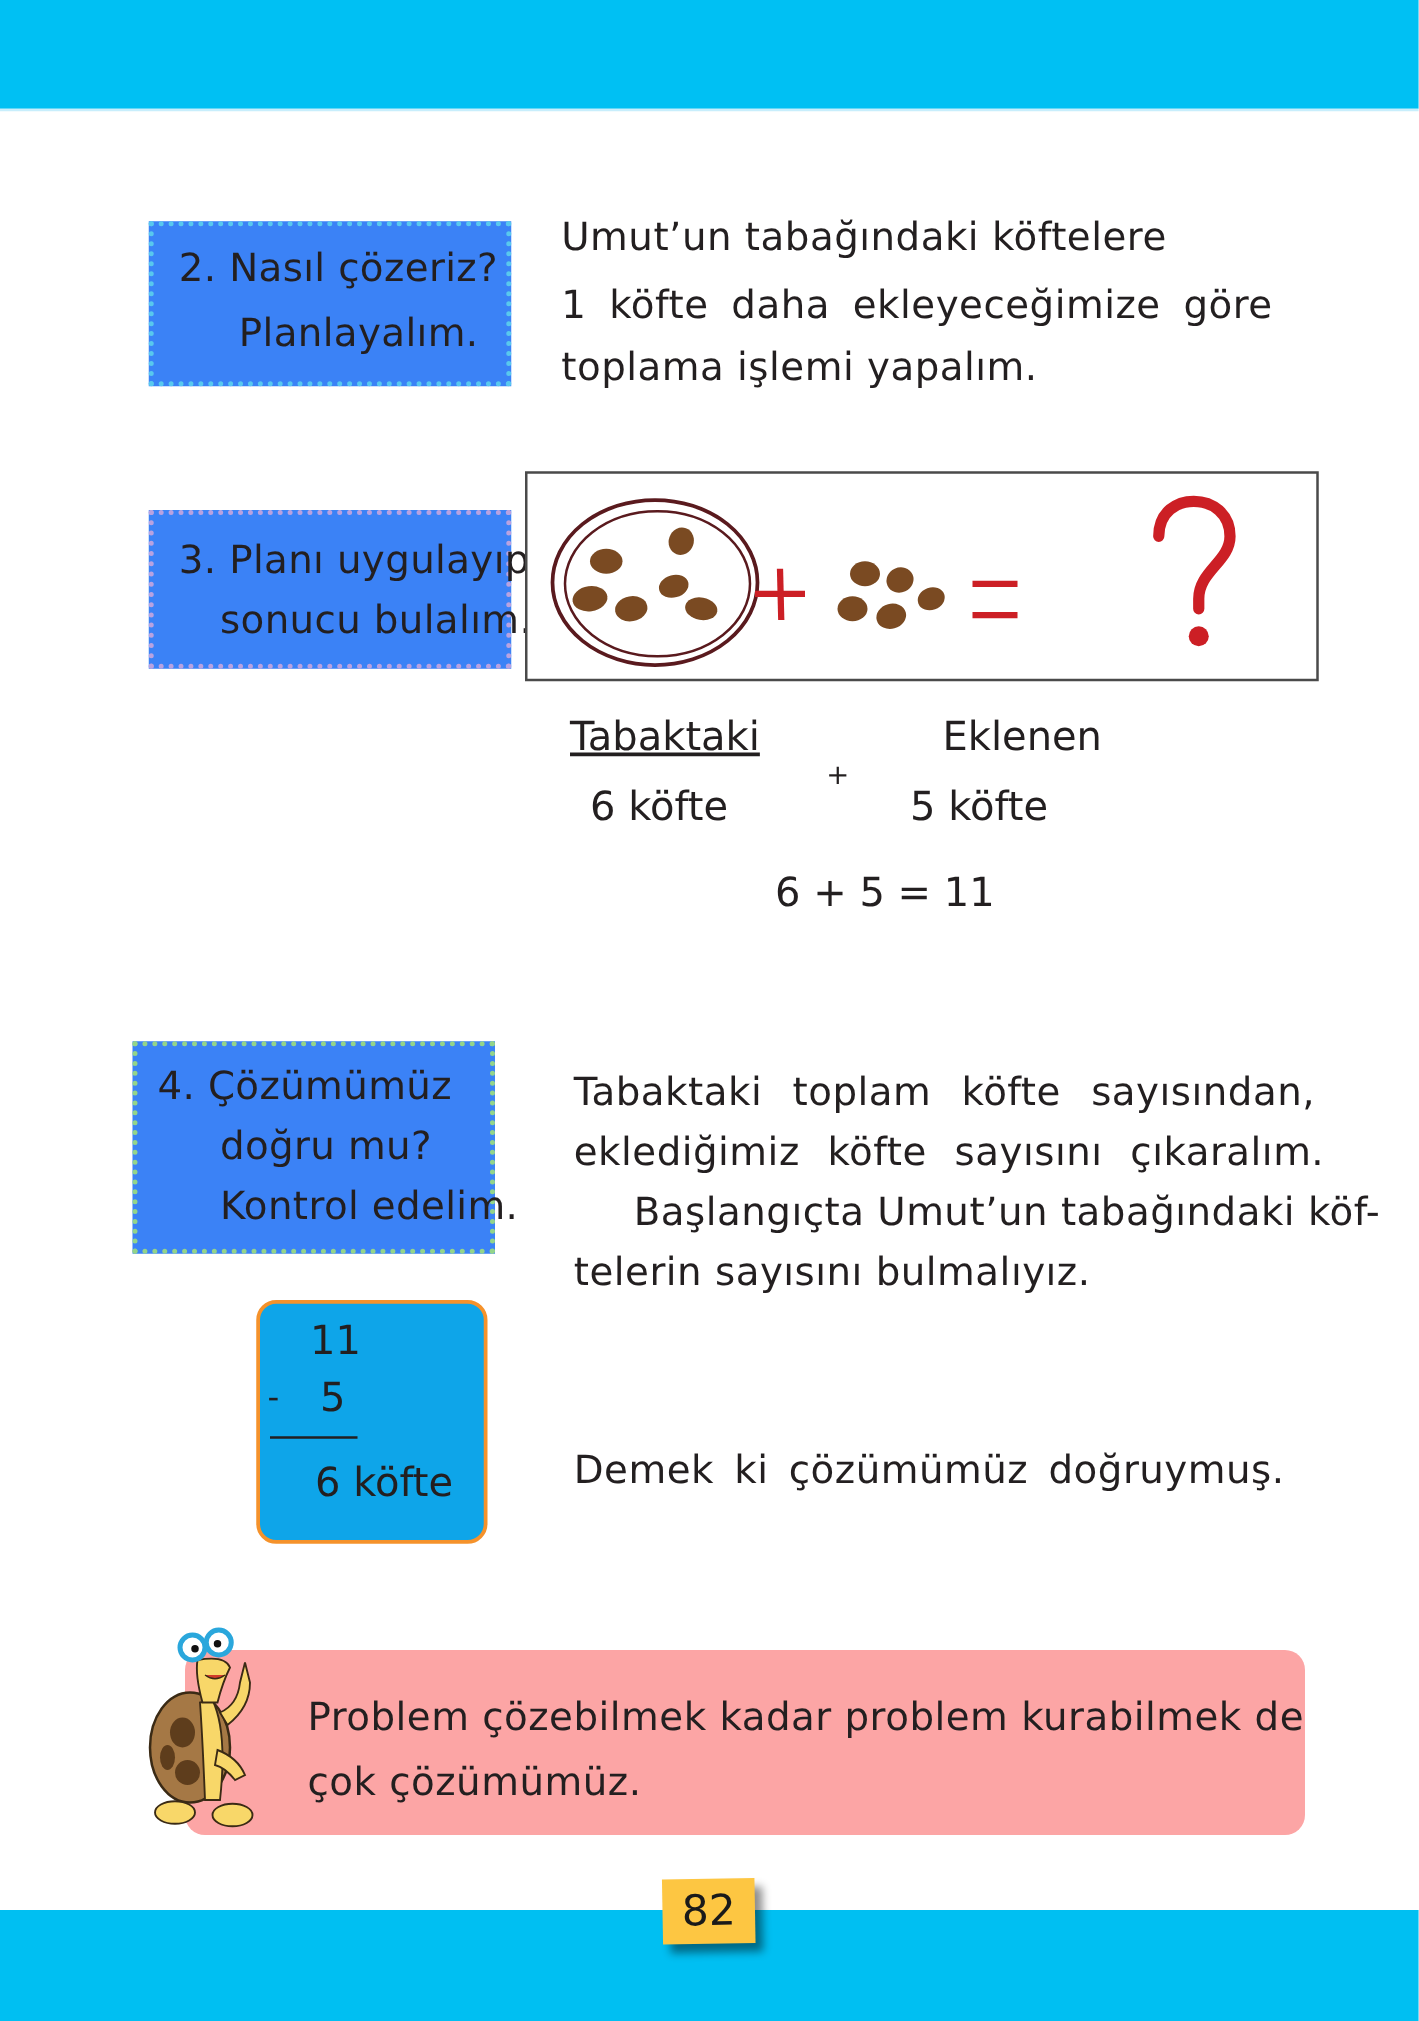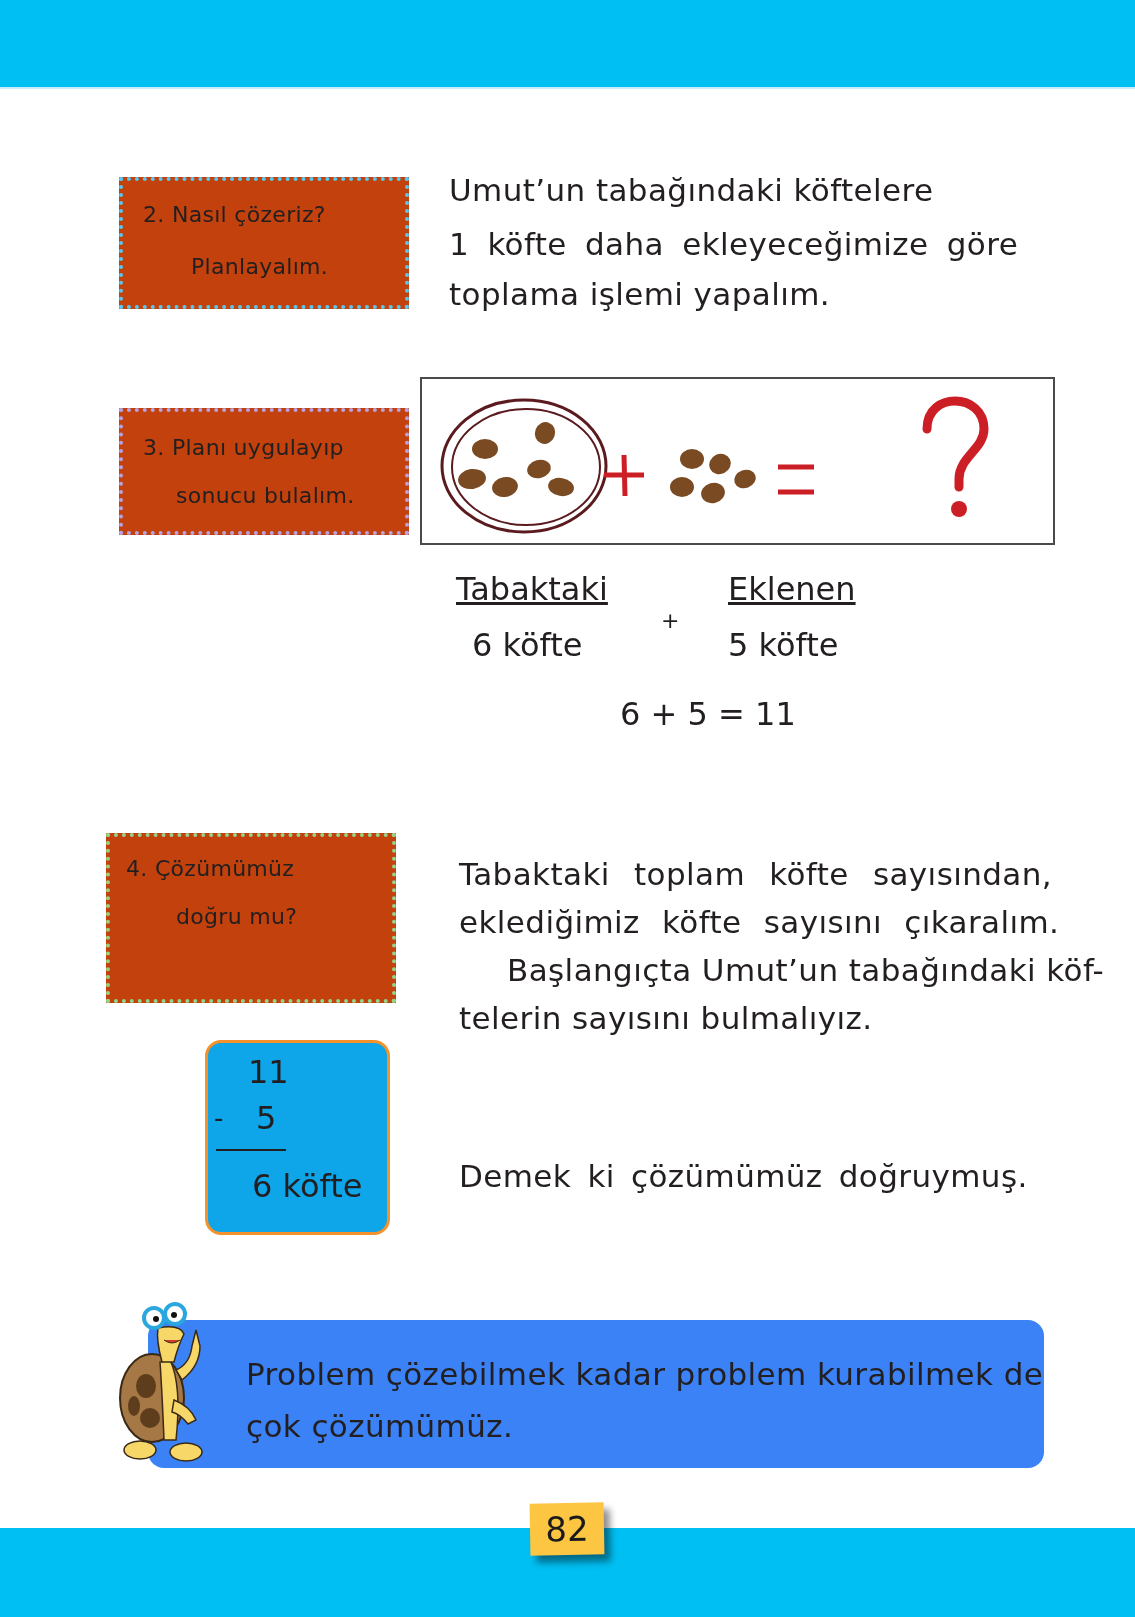--- a/index.html
+++ b/index.html
@@ -7,22 +7,22 @@
     width: 1135px; height: 1617px; position: relative; overflow: hidden;
     background: #ffffff;
     font-family: "DejaVu Sans", sans-serif;
     color: #231f20;
   }
   .band-top { position: absolute; left: 0; top: 0; width: 1135px; height: 87px; background: #00c0f3; }
   .band-top-edge { position: absolute; left: 0; top: 87px; width: 1135px; height: 2px; background: #c8eefc; }
   .band-bottom { position: absolute; left: 0; top: 1528px; width: 1135px; height: 89px; background: #00bff2; }
 
   .step-box {
-    position: absolute; box-sizing: border-box; background: #c2410c;
-    border: 4px dotted; font-size: 22px; line-height: 52px; letter-spacing: 0.3px; text-decoration: underline;
+    position: absolute; box-sizing: border-box; background: #3b82f6;
+    border: 4px dotted; font-size: 31px; line-height: 52px; letter-spacing: 0.3px; text-decoration: underline;
   }
   .step-box.blue { border-color: #58c8ee; }
   .step-box.purple { border-color: #b9a2e0; }
   .step-box.green { border-color: #93d48a; }
   .step-box .line { position: absolute; white-space: nowrap; }
 
   .para { position: absolute; font-size: 31px; letter-spacing: 0.4px; white-space: nowrap; }
 
   .pic-frame {
     position: absolute; left: 420px; top: 377px; width: 635px; height: 168px;
@@ -31,21 +31,21 @@
 
   .calc-text { position: absolute; font-size: 32px; white-space: nowrap; }
 
   .sub-box {
     position: absolute; left: 205px; top: 1040px; width: 185px; height: 195px;
     box-sizing: border-box; border: 3px solid #f5922b; border-radius: 16px; background: #0ea5e9;
   }
 
   .tip {
     position: absolute; left: 148px; top: 1320px; width: 896px; height: 148px;
-    background: #3b82f6; border-radius: 16px;
+    background: #fca5a5; border-radius: 16px;
   }
   .tip-text { position: absolute; font-size: 31px; letter-spacing: 0.4px; white-space: nowrap; }
 
   .page-num {
     position: absolute; left: 530px; top: 1503px; width: 74px; height: 52px;
     background: #fdc642; box-shadow: 6px 7px 7px rgba(0,0,0,0.45);
     font-size: 34px; text-align: center; line-height: 52px; color: #1a1a1a;
     transform: rotate(-1deg);
   }
 </style>
@@ -108,27 +108,28 @@
     <g>
       <path d="M505 50 C505 30 520 22 533 22 C548 22 562 32 562 50 C562 70 537 78 537 100 L537 108" fill="none" stroke="#cc1f25" stroke-width="9" stroke-linecap="round"></path>
       <circle cx="537" cy="130" r="8" fill="#cc1f25"></circle>
     </g>
   </svg>
 </div>
 
 <div class="calc-text" style="left:456px; top:570px;text-decoration:underline;">Tabaktaki</div>
 <div class="calc-text" style="left:472px; top:626px;">6 köfte</div>
 <div class="calc-text" style="left:661px; top:608px; font-size:22px;">+</div>
-<div class="calc-text" style="left:728px; top:570px;text-decoration:underline;">Eklenen</div>
+<div class="calc-text" style="left:754px; top:570px;">Eklenen</div>
 <div class="calc-text" style="left:728px; top:626px;">5 köfte</div>
 <div class="calc-text" style="left:620px; top:695px;">6 + 5 = 11</div>
 
 <div class="step-box green" style="left:106px; top:833px; width:290px; height:170px;">
   <span class="line" style="left:16px; top:6px;">4. Çözümümüz</span>
   <span class="line" style="left:66px; top:54px;text-align:right;">doğru mu?</span>
+  <span class="line" style="left:66px; top:102px;">Kontrol edelim.</span>
 </div>
 
 <div>
   <div class="para" style="left:459px; top:856px; word-spacing:14px;">Tabaktaki toplam köfte sayısından,</div>
   <div class="para" style="left:459px; top:904px; word-spacing:12px;">eklediğimiz köfte sayısını çıkaralım.</div>
   <div class="para" style="left:459px; top:952px;margin-left:48px;">Başlangıçta Umut’un tabağındaki köf-</div>
   <div class="para" style="left:459px; top:1000px;">telerin sayısını bulmalıyız.</div>
 </div>
 
 <div class="sub-box">

